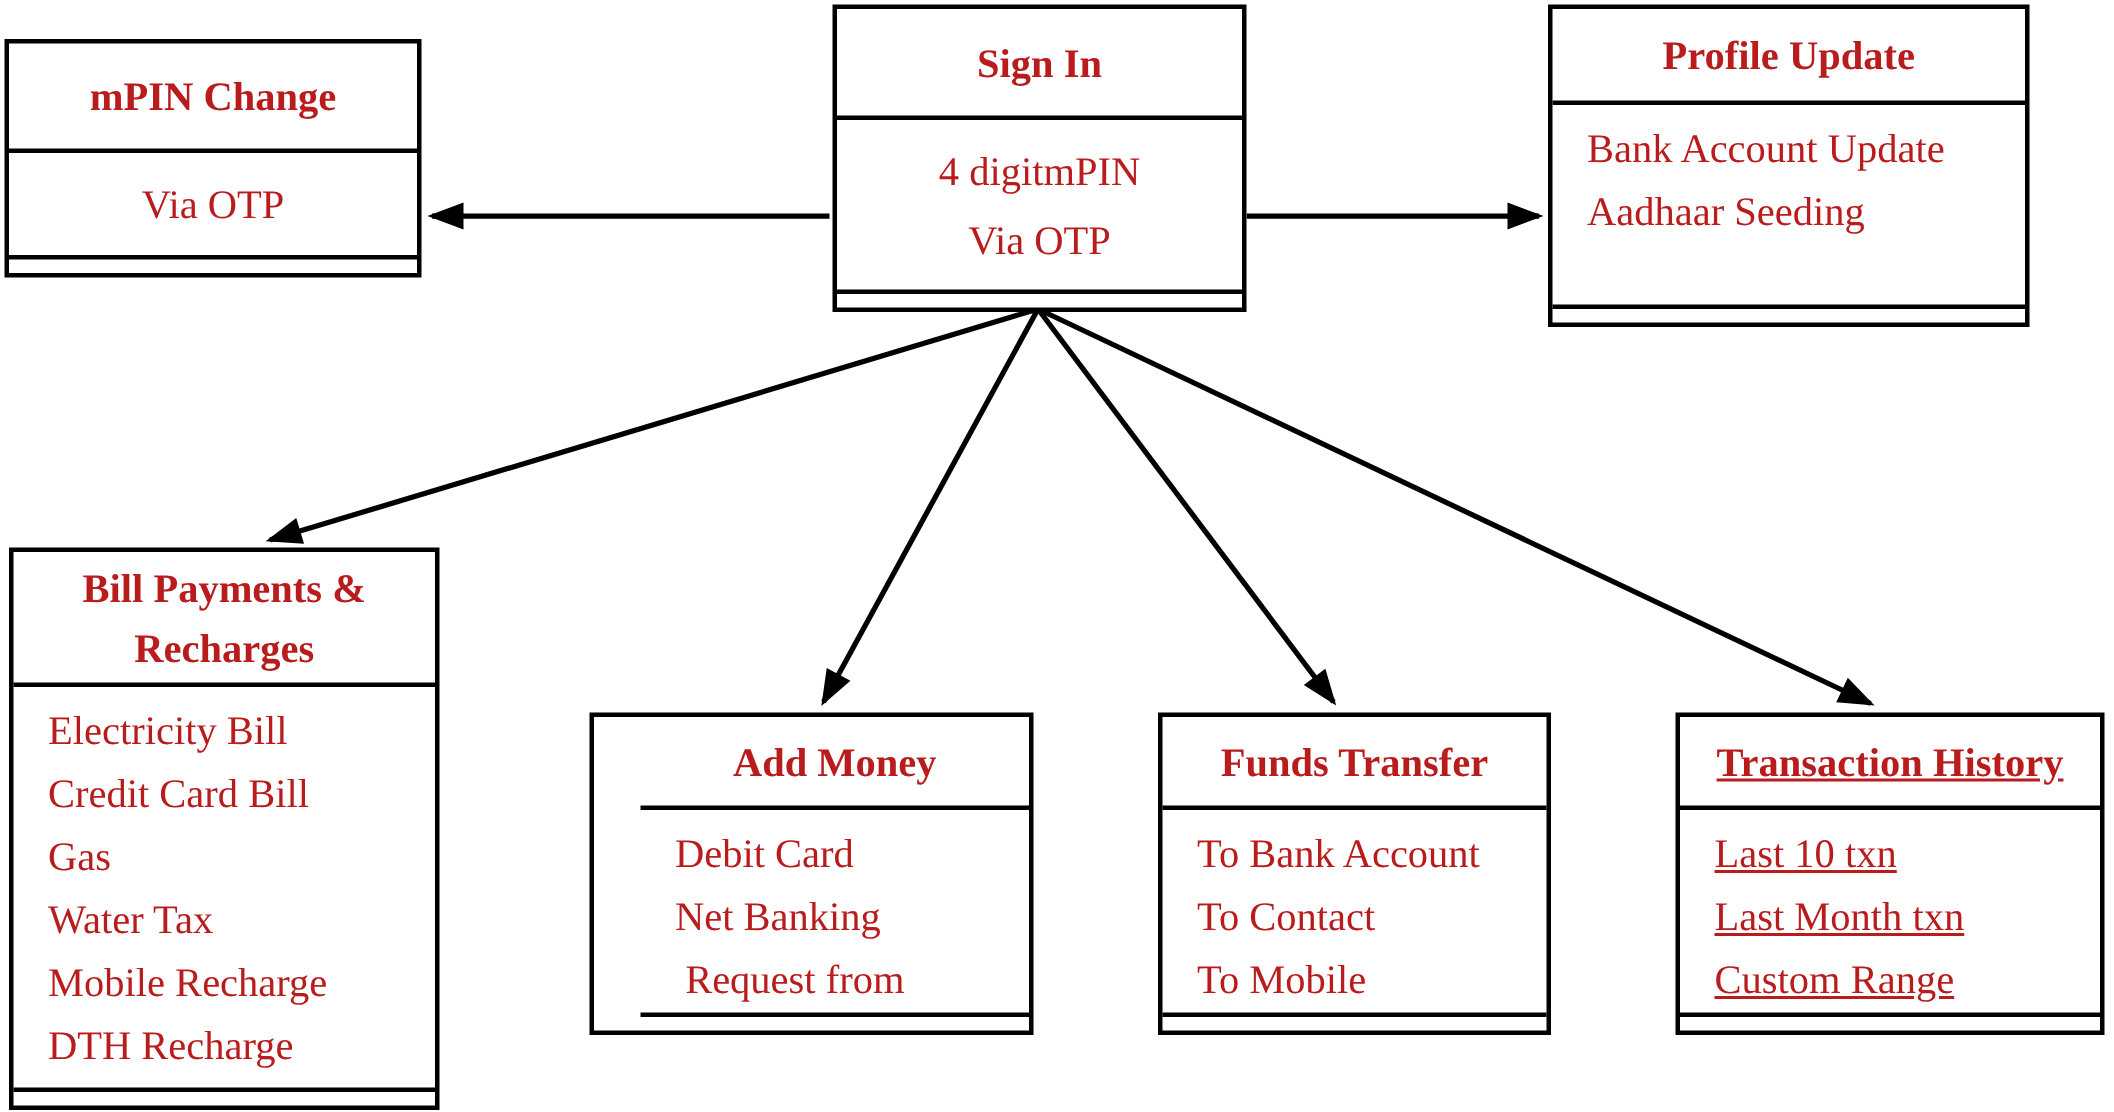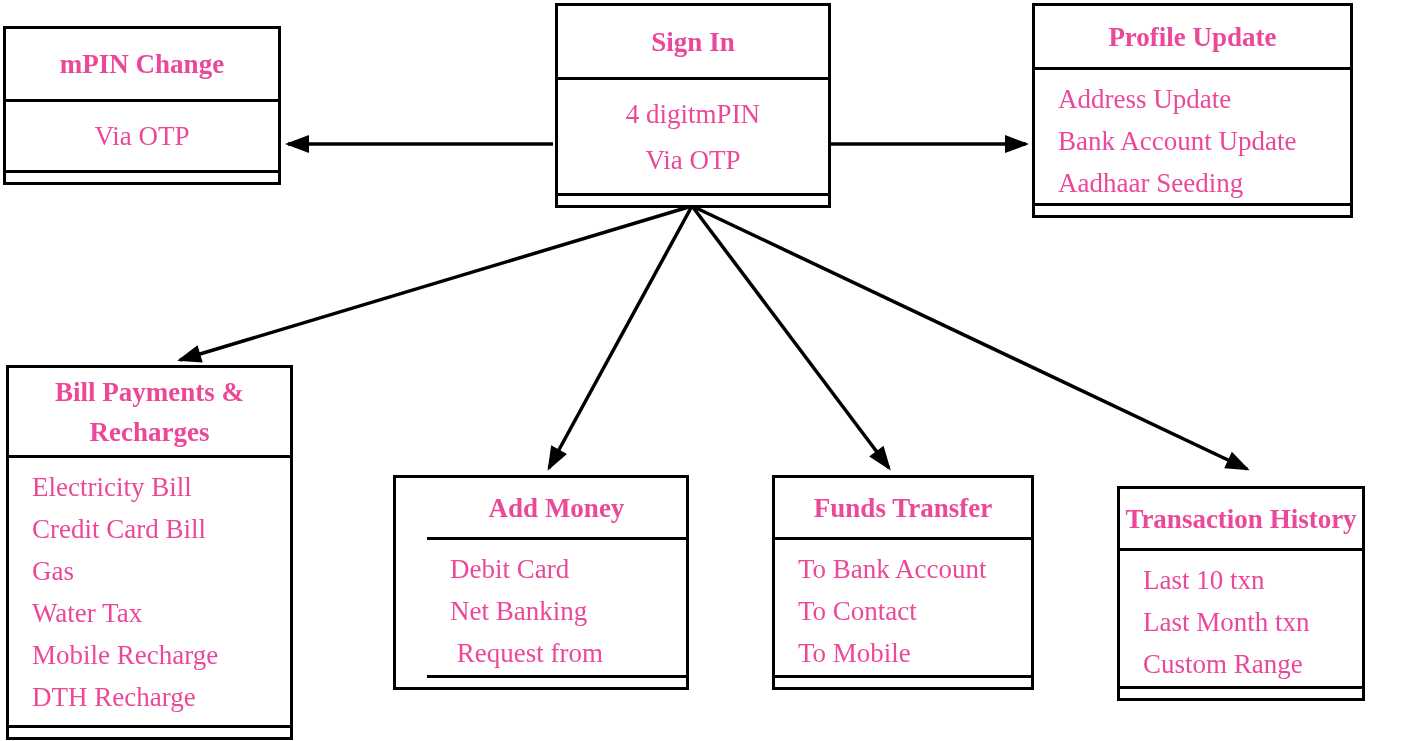--- a/index.html
+++ b/index.html
@@ -6,21 +6,21 @@
     margin: 0;
     padding: 0;
     background: #ffffff;
   }
   .canvas {
     position: relative;
     width: 1409px;
     height: 741px;
     background: #ffffff;
     font-family: "Liberation Serif", "DejaVu Serif", serif;
-    color: #ec4899;
+    color: #b91c1c;
     overflow: hidden;
   }
   .edges {
     position: absolute;
     left: 0;
     top: 0;
     width: 1409px;
     height: 741px;
     pointer-events: none;
   }
@@ -83,21 +83,21 @@
   #node-signin  { left: 555px;  top: 3px;   width: 276px; height: 205px; }
   #node-signin  .node-title { height: 74px; }
   #node-profile { left: 1032px; top: 3px;   width: 321px; height: 215px; }
   #node-profile .node-title { height: 64px; }
   #node-bill    { left: 6px;   top: 365px; width: 287px; height: 375px; }
   #node-bill    .node-title { height: 90px; }
   #node-add     { left: 393px;  top: 475px; width: 296px; height: 215px; padding-left: 31px; }
   #node-add     .node-title { height: 62px; }
   #node-funds   { left: 772px;  top: 475px; width: 262px; height: 215px; }
   #node-funds   .node-title { height: 62px; }
-  #node-txn     { left: 1117px; top: 486px; width: 248px; height: 215px; }
+  #node-txn     { left: 1117px; top: 475px; width: 286px; height: 215px; text-decoration: underline; }
   #node-txn     .node-title { height: 62px; }
 </style>
 </head>
 <body>
 
 <div class="canvas">
 
   <svg class="edges" viewBox="0 0 1409 741" xmlns="http://www.w3.org/2000/svg">
     <defs>
       <marker id="arrowhead" markerUnits="userSpaceOnUse" markerWidth="26" markerHeight="20" refX="22" refY="10" orient="auto">
@@ -125,21 +125,20 @@
     <div class="node-items center">
       <div class="item">4 digitmPIN</div>
       <div class="item">Via OTP</div>
     </div>
     <div class="node-footer"></div>
   </div>
 
   <div class="node" id="node-profile">
     <div class="node-title">Profile Update</div>
     <div class="node-items">
-      <div class="item">Address Update</div>
       <div class="item">Bank Account Update</div>
       <div class="item">Aadhaar Seeding</div>
     </div>
     <div class="node-footer"></div>
   </div>
 
   <div class="node" id="node-bill">
     <div class="node-title wrap">Bill Payments &amp; Recharges</div>
     <div class="node-items">
       <div class="item">Electricity Bill</div>

